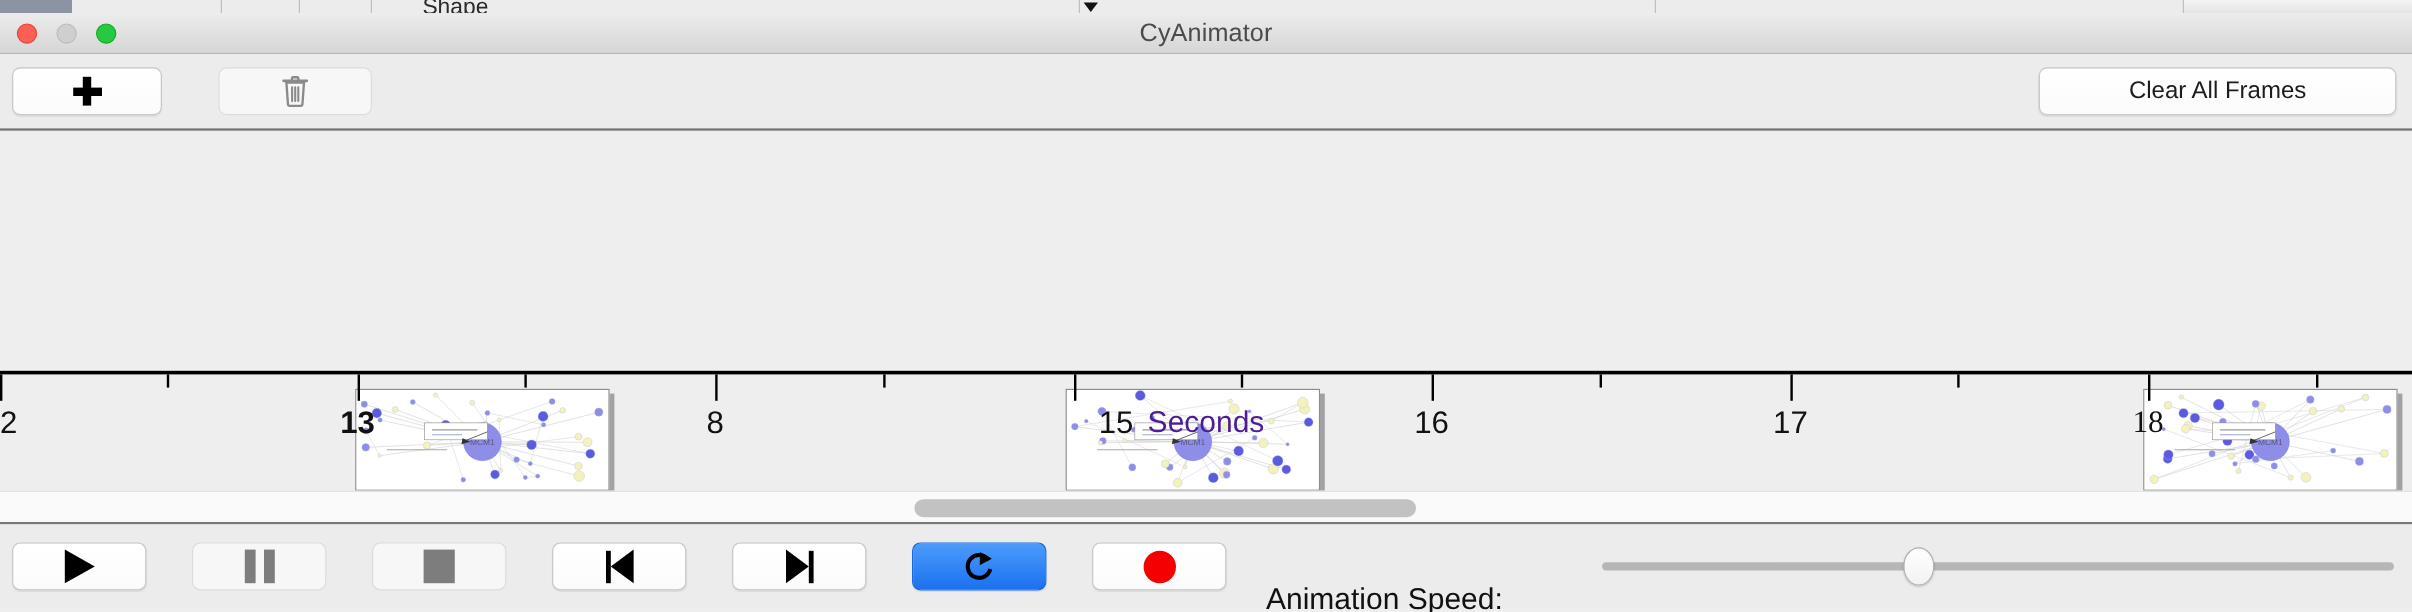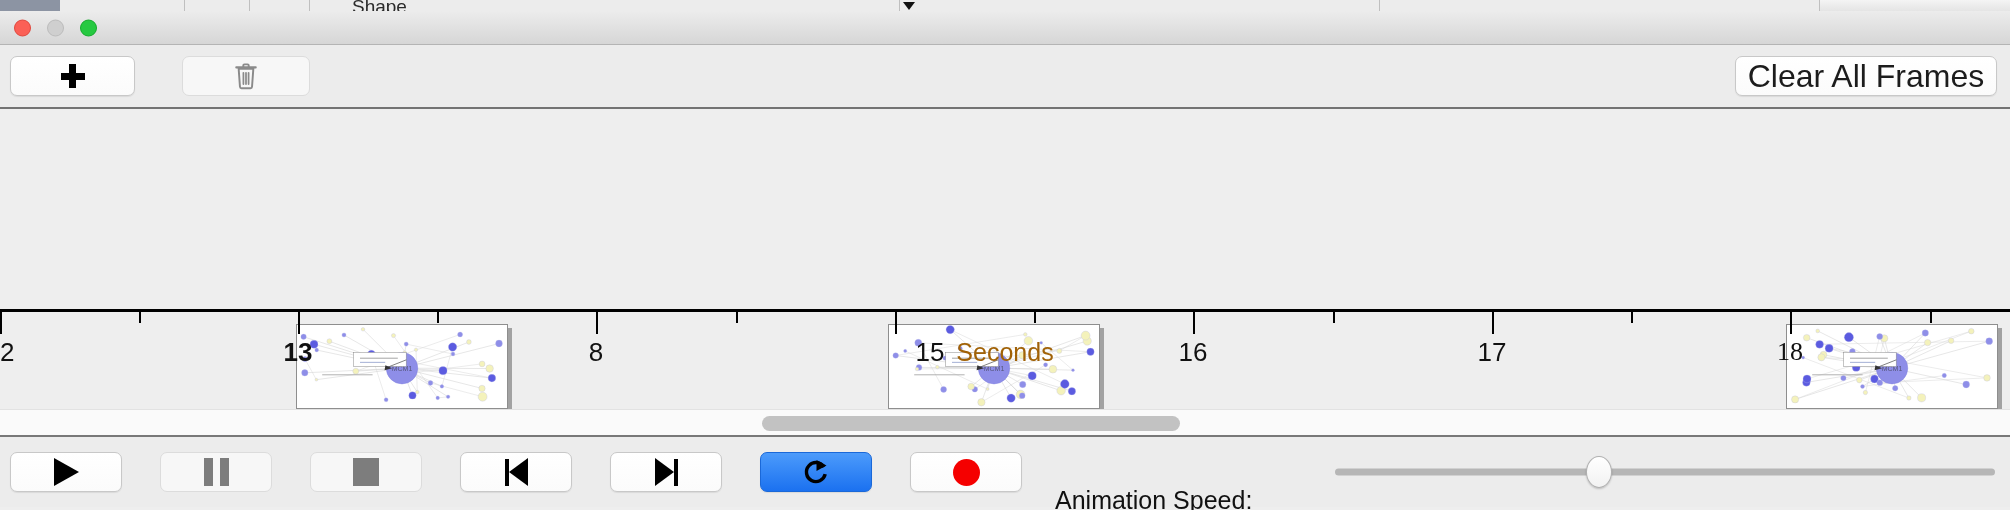--- a/index.html
+++ b/index.html
@@ -56,21 +56,21 @@
     position:absolute; top:50%; transform:translateY(-50%);
     border:1px solid #c8c8c8; border-radius:7px;
     background:linear-gradient(#ffffff,#fbfbfb);
     box-shadow:0 1px 1px rgba(0,0,0,0.08);
     display:flex; align-items:center; justify-content:center;
     cursor:pointer; font-size:21px; color:#1c1c1c;
   }
   .btn.disabled { background:#f7f7f7; border-color:#dcdcdc; box-shadow:none; }
   .btn-add   { left:10px;  width:125px; height:40px; }
   .btn-del   { left:182px; width:128px; height:40px; }
-  .btn-clear { right:13px; width:262px; height:40px; font-size:32px; }
+  .btn-clear { right:13px; width:298px; height:40px; font-size:20px; }
 
   .icon-plus { position:relative; width:24px; height:24px; }
   .icon-plus::before, .icon-plus::after {
     content:""; position:absolute; background:#000;
   }
   .icon-plus::before { left:0; top:8.5px; width:24px; height:7px; }
   .icon-plus::after  { left:8.5px; top:0; width:7px; height:24px; }
 
   .icon-trash { width:26px; height:28px; }
 
@@ -92,21 +92,21 @@
     position:absolute; left:0; width:2010px; height:3px; background:#000;
   }
   .tick { position:absolute; width:2px; background:#000; }
   .tick.major { height:22px; }
   .tick.minor { height:11px; }
   .tick-label {
     position:absolute; font-size:26px; color:#111; transform:translateX(-50%);
     white-space:nowrap;
   }
   .axis-title {
-    position:absolute; font-size:25px; color:#a16207; transform:translateX(-50%);
+    position:absolute; font-size:25px; color:#4c1d95; transform:translateX(-50%);
     white-space:nowrap;
   }
 
   
   .scroll-area {
     position:relative; width:100%; height:28px;
     background:#fafafa; border-top:1px solid #e2e2e2; border-bottom:2px solid #787878;
   }
   .scroll-thumb {
     position:absolute; top:6px; height:15px; border-radius:8px; background:#c2c2c2;
@@ -174,20 +174,21 @@
   <div class="bg-tri" style="left:903px;"></div>
   <div class="bg-text">Shape</div>
 </div>
 
 <div class="window">
 
   <div class="titlebar">
     <div class="traffic close"></div>
     <div class="traffic min"></div>
     <div class="traffic max"></div>
+    <div class="window-title">CyAnimator</div>
   </div>
 
   <div class="toolbar">
     <div class="btn btn-add">
       <span class="icon-plus"></span>
     </div>
 
     <div class="btn btn-del disabled">
       <svg class="icon-trash" viewBox="0 0 24 26">
         <path d="M3 5 H21" stroke="#8a8a8a" stroke-width="2" fill="none" stroke-linecap="round"></path>

